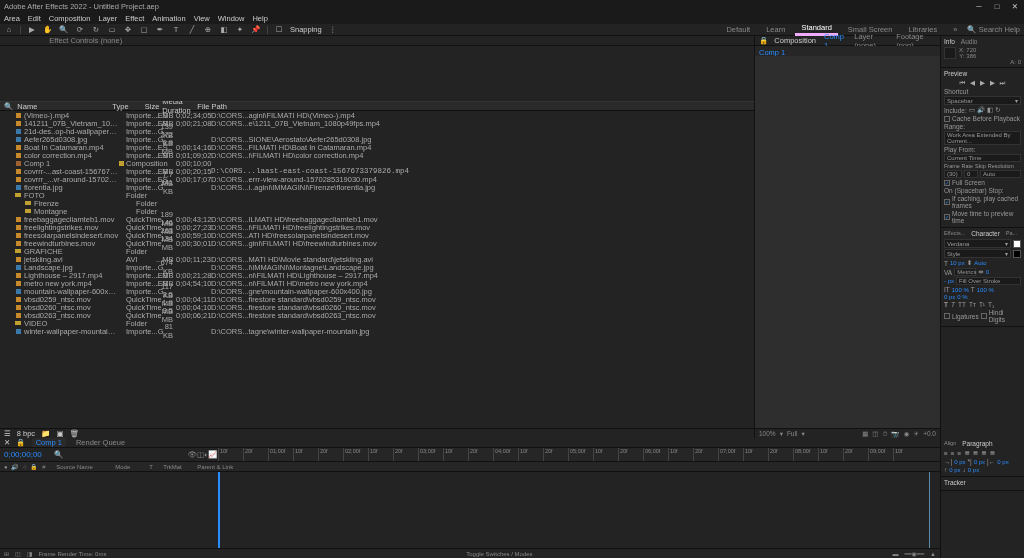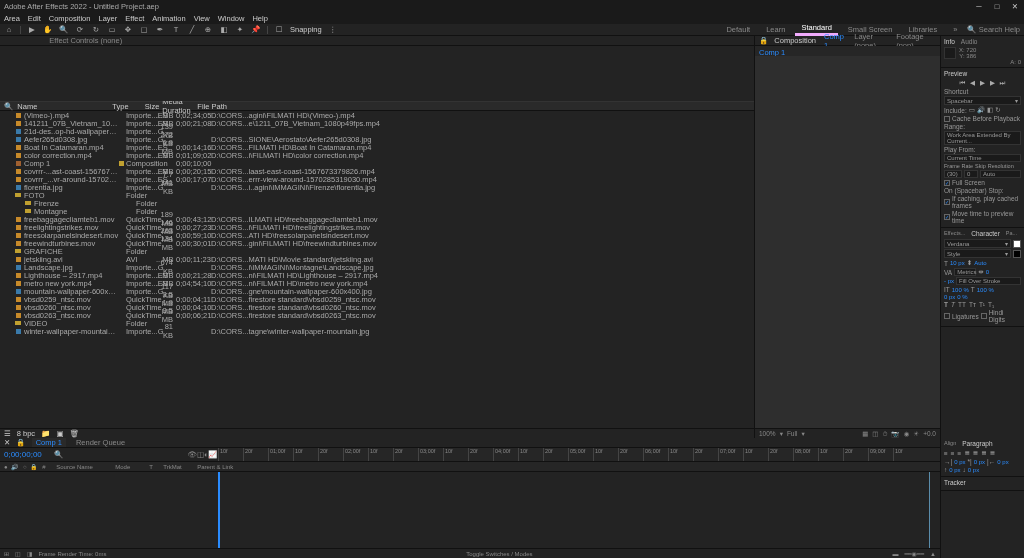--- a/index.html
+++ b/index.html
@@ -232,21 +232,21 @@
           </div>
           <div class="proj-row">
             <span class="rowicon" style="">
               <span class="ricon-vid"></span>
             </span>
             <div class="col-name" style="overflow:hidden;text-overflow:ellipsis;white-space:nowrap;">covrrr-...ast-coast-1567673379826.mp4</div>
             <span class="label-sq" style="background:transparent;"></span>
             <div class="col-type">Importe...ES</div>
             <div class="col-size">...MB</div>
             <div class="col-dur">0;00;20;15</div>
-            <div class="col-path" style="overflow:hidden;text-overflow:ellipsis;white-space:nowrap;">D:\CORS...laast-east-coast-1567673379826.mp4</div>
+            <div class="col-path" style="overflow:hidden;text-overflow:ellipsis;white-space:nowrap;font-family:Liberation Mono, monospace;">D:\CORS...laast-east-coast-1567673379826.mp4</div>
           </div>
           <div class="proj-row">
             <span class="rowicon" style="">
               <span class="ricon-vid"></span>
             </span>
             <div class="col-name" style="overflow:hidden;text-overflow:ellipsis;white-space:nowrap;">covrrr_...vr-around-1570285319030.mp4</div>
             <span class="label-sq" style="background:transparent;"></span>
             <div class="col-type">Importe...ES</div>
             <div class="col-size">7.7 MB</div>
             <div class="col-dur">0;00;17;07</div>

